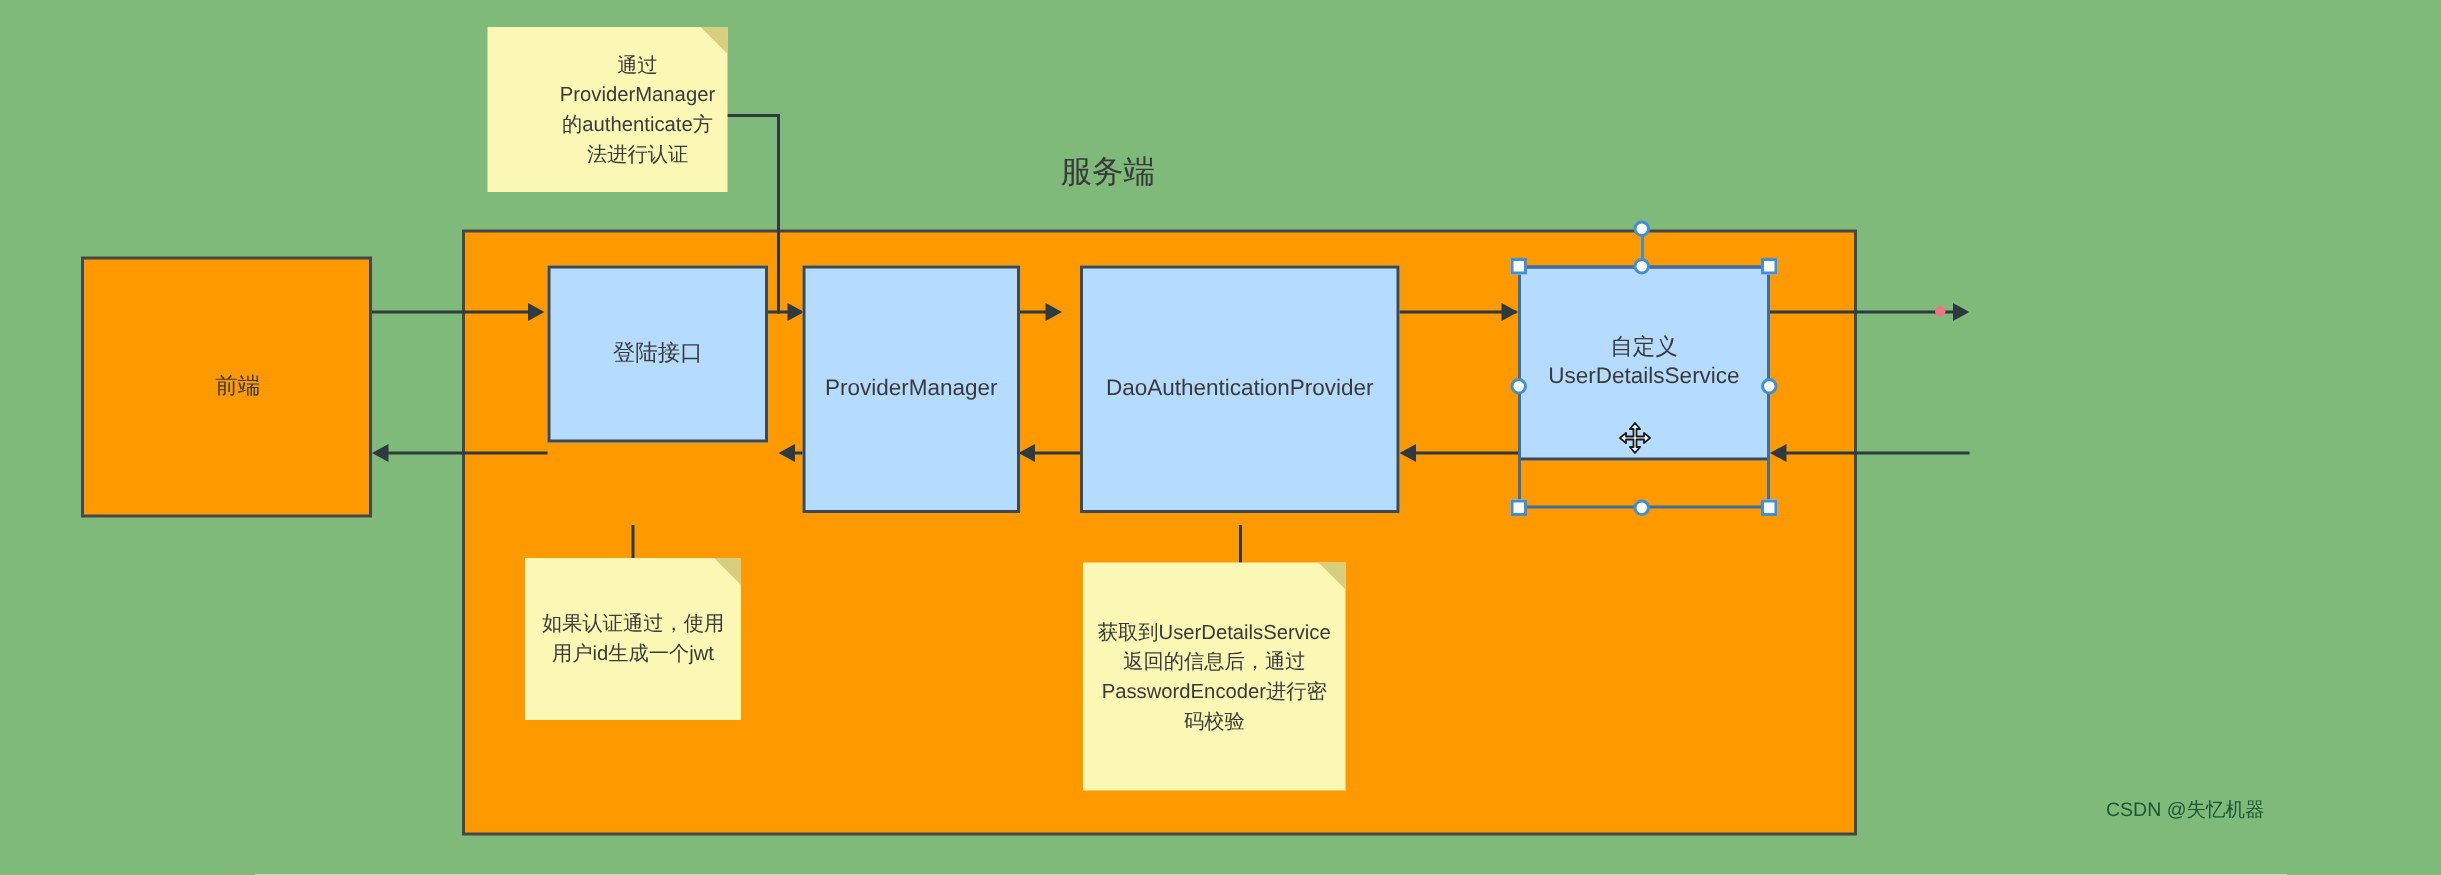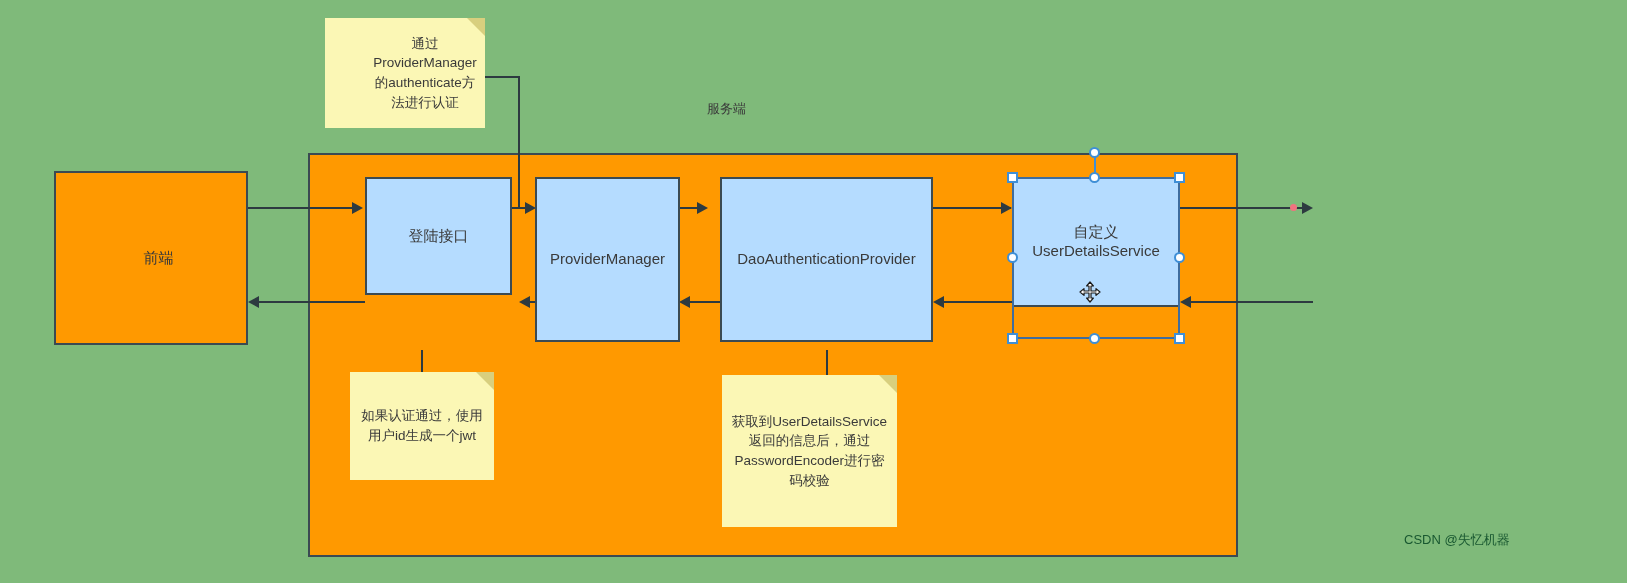--- a/index.html
+++ b/index.html
@@ -71,21 +71,21 @@
     width: 0;
     height: 0;
     border-left: 18px solid transparent;
     border-top: 18px solid #d8cf7e;
   }
   .note-text { position: relative; z-index: 2; }
 
   .label-free {
     position: absolute;
     color: #3a3a3a;
-    font-size: 13px;
+    font-size: 21px;
     white-space: nowrap;
   }
   
   .conn {
     position: absolute;
     background: #2d3a40;
   }
   .conn.h { height: 2px; }
   .conn.v { width: 2px; }
   .arrow-r, .arrow-l {

